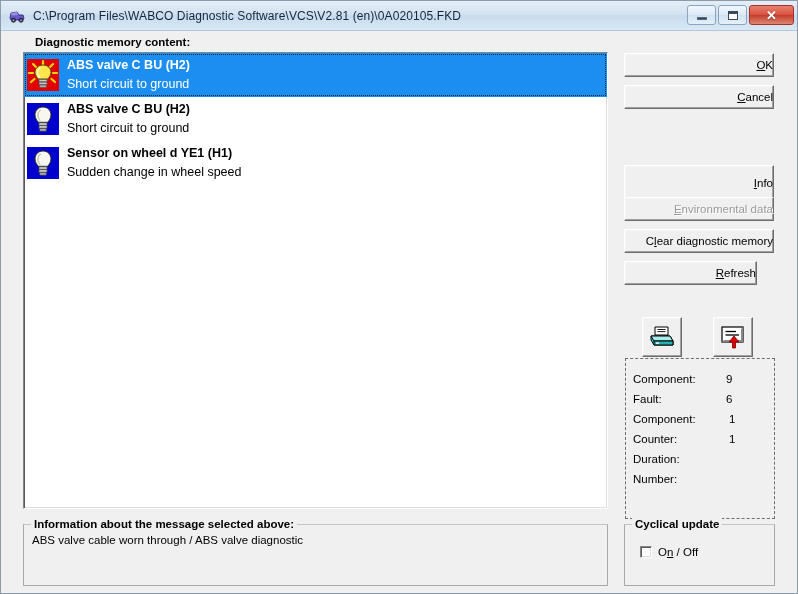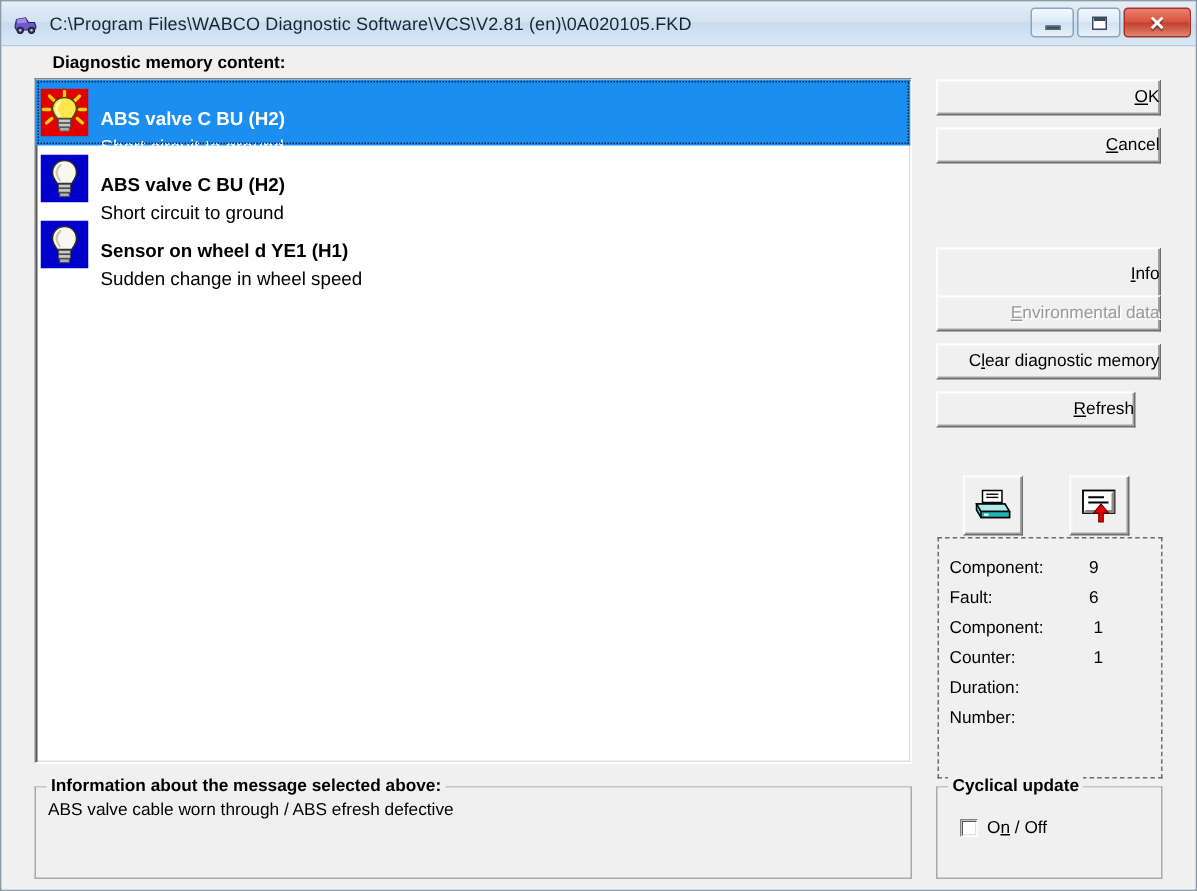--- a/index.html
+++ b/index.html
@@ -132,21 +132,21 @@
     outline: 1px dotted #0d2a44;
     outline-offset: -2px;
   }
   .bulb-icon {
     width: 32px; height: 32px;
     flex: 0 0 auto;
     margin: 5px 8px 0 2px;
     position: relative;
   }
   .item-texts {
-    padding-top: 16px;
+    padding-top: 2px;
     min-width: 0;
   }
   .item-title {
     font-size: 12.5px;
     font-weight: bold;
     color: #000000;
     line-height: 19px;
     white-space: nowrap;
   }
   .item-sub {
@@ -418,21 +418,21 @@
     <div class="info-value" style="left:728px; top:402px;">1</div>
 
     <div class="info-row" style="left:632px; top:422px;">Duration:</div>
     <div class="info-value" style="left:728px; top:422px;"></div>
 
     <div class="info-row" style="left:632px; top:442px;">Number:</div>
     <div class="info-value" style="left:728px; top:442px;"></div>
 
     <div class="groupbox" style="left:22px; top:493px; width:585px; height:62px;">
       <span class="group-legend">Information about the message selected above:</span>
-      <div class="info-text" style="left:8px; top:9px;">ABS valve cable worn through / ABS efresh defective</div>
+      <div class="info-text" style="left:8px; top:9px;">ABS valve cable worn through / ABS valve diagnostic</div>
     </div>
 
     <div class="groupbox" style="left:623px; top:493px; width:151px; height:62px;">
       <span class="group-legend">Cyclical update</span>
       <div class="checkbox-row" style="left:15px; top:21px;">
         <span class="checkbox-box"></span>
         <span><span>O</span><u>n</u><span> / Off</span></span>
       </div>
     </div>
 

